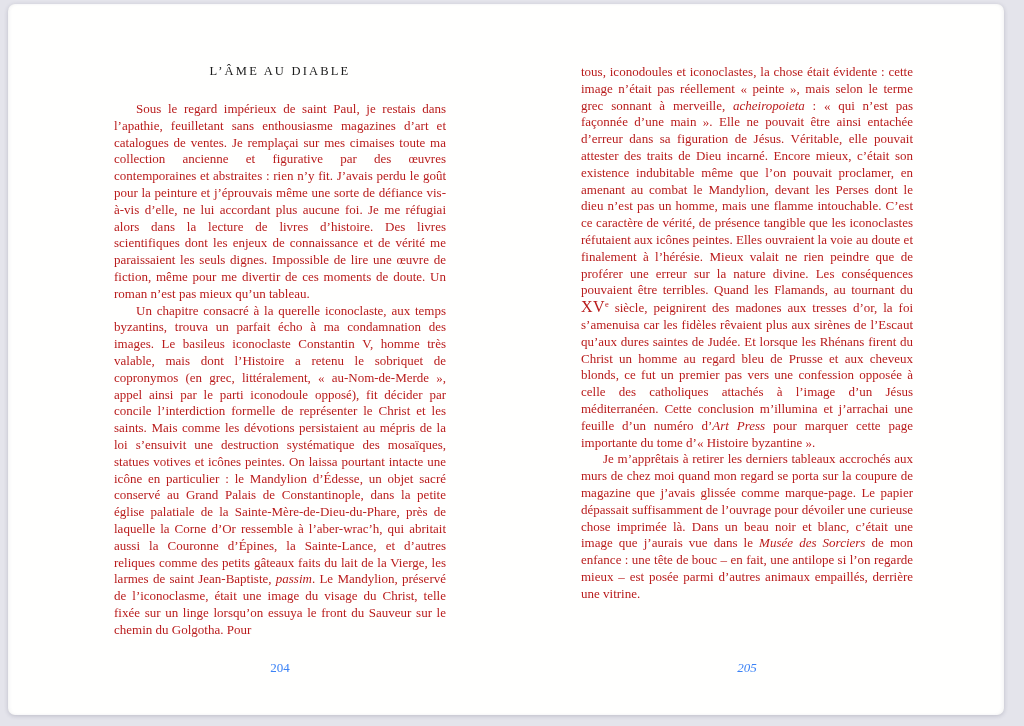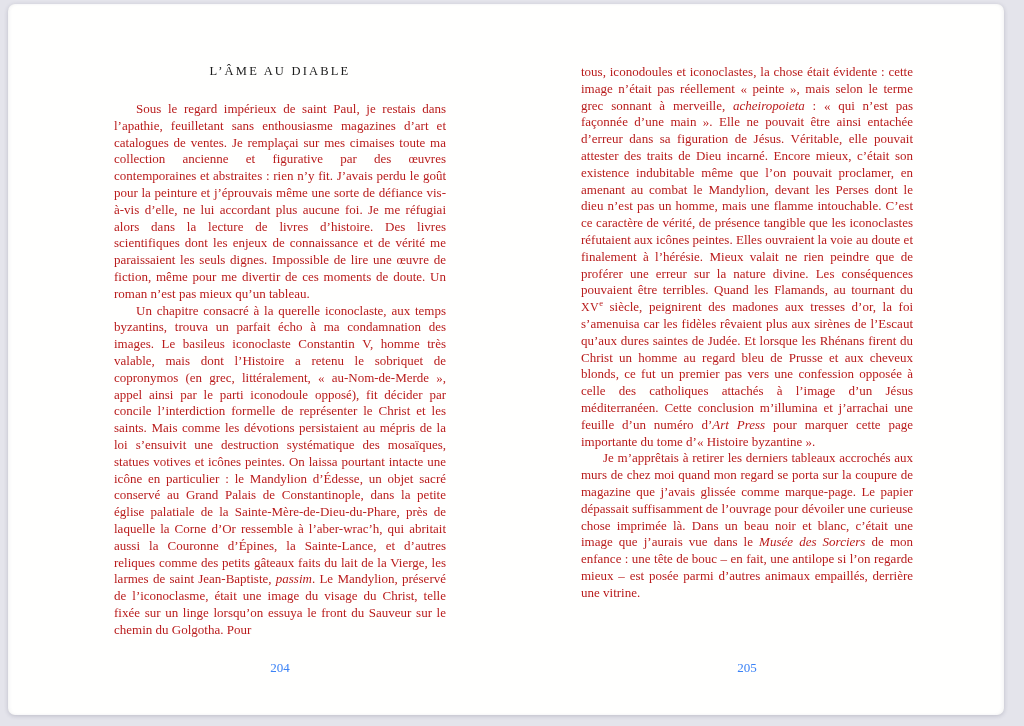--- a/index.html
+++ b/index.html
@@ -44,23 +44,23 @@
   p.para.indent { text-indent: 22px; }
   .folio {
     position: absolute;
     top: 656px;
     width: 332px;
     text-align: center;
     font-size: 13px;
     color: #3b82f6;
   }
   .folio-left  { left: 106px; }
-  .folio-right { left: 573px; }
+  .folio-right { left: 573px; font-style: italic; }
   .seg-italic { font-style: italic; margin-top: 23px; }
-  .seg-sc { font-size: 12px; letter-spacing: .4px; }
+  .seg-sc { font-size: 16px; letter-spacing: .4px; }
   .seg-sup { font-size: 8.5px; vertical-align: super; line-height: 0; }
 </style>
 </head>
 <body>
 
 <div class="sheet">
 
   <div class="page-col col-left">
     <div class="running-head">L’ÂME AU DIABLE</div>
     <div class="body-text">

